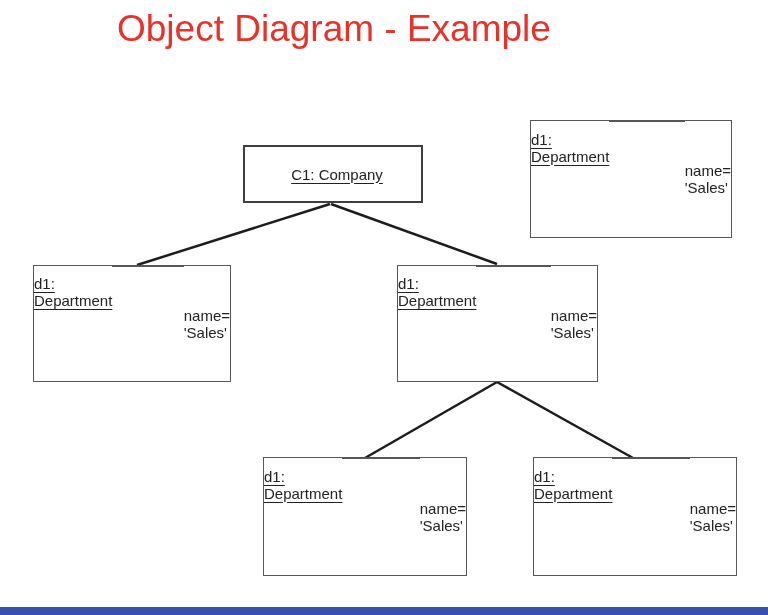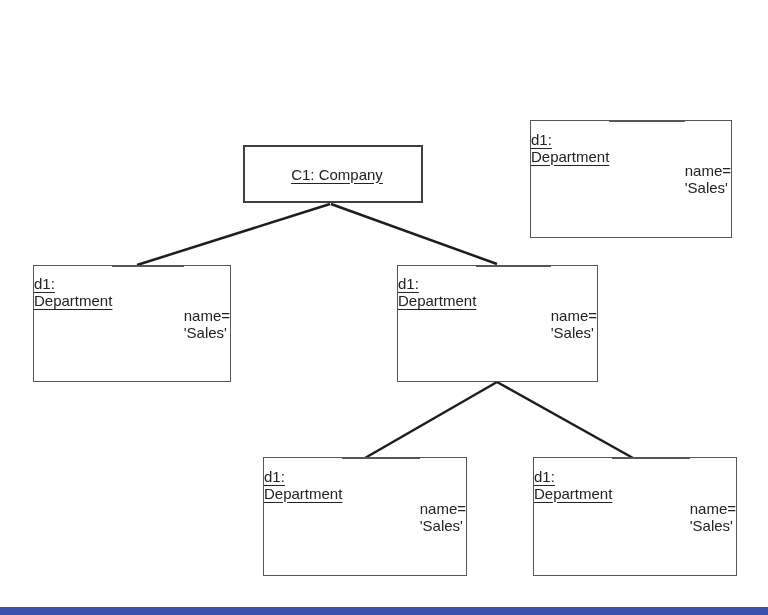--- a/index.html
+++ b/index.html
@@ -91,20 +91,21 @@
     width: 768px;
     height: 8px;
     background: #3b4fae;
   }
 </style>
 </head>
 <body>
 
 <div id="slide">
 
+  <div class="slide-title">Object Diagram - Example</div>
 
   <svg id="connector-layer" viewBox="0 0 768 615" xmlns="http://www.w3.org/2000/svg">
     <line x1="330" y1="204" x2="137" y2="265" stroke="#1d1d1d" stroke-width="2.5"></line>
     <line x1="331" y1="204" x2="497" y2="264" stroke="#1d1d1d" stroke-width="2.5"></line>
     <line x1="497" y1="382" x2="365" y2="458" stroke="#1d1d1d" stroke-width="2.5"></line>
     <line x1="497" y1="382" x2="633" y2="458" stroke="#1d1d1d" stroke-width="2.5"></line>
   </svg>
 
   <div id="node-company" class="uml-node">
     <div class="compartment obj-title">C1: Company</div>

